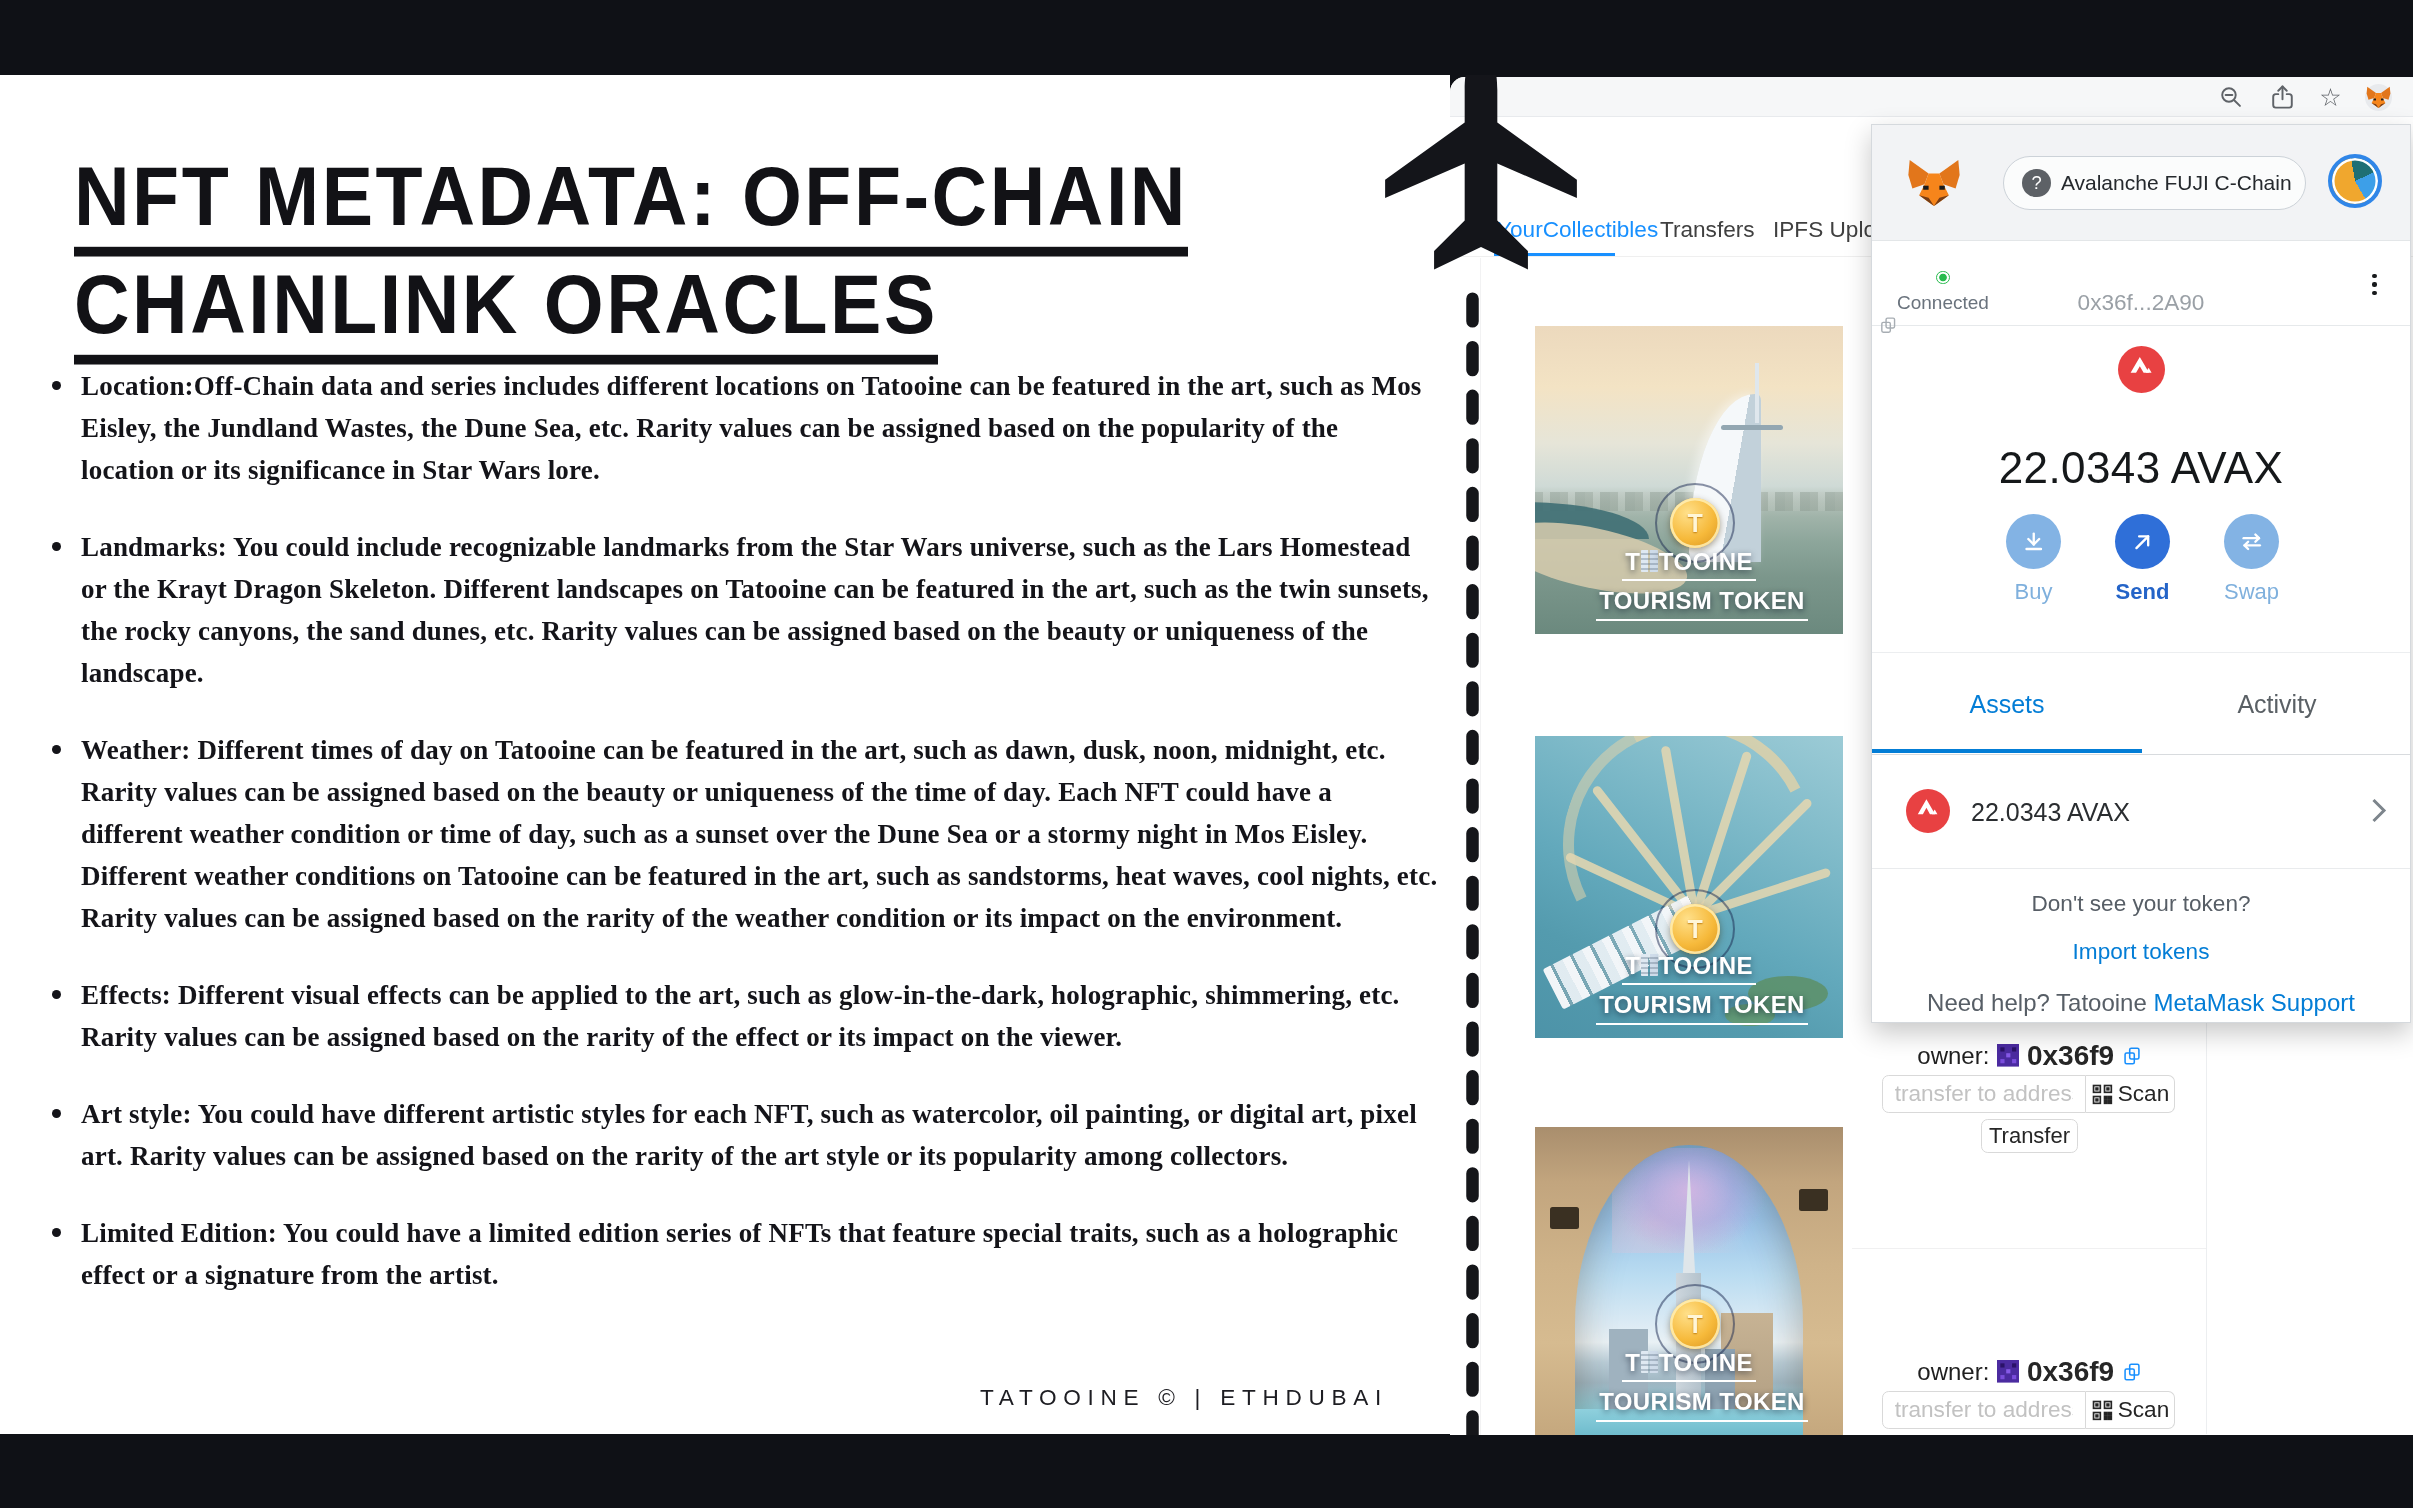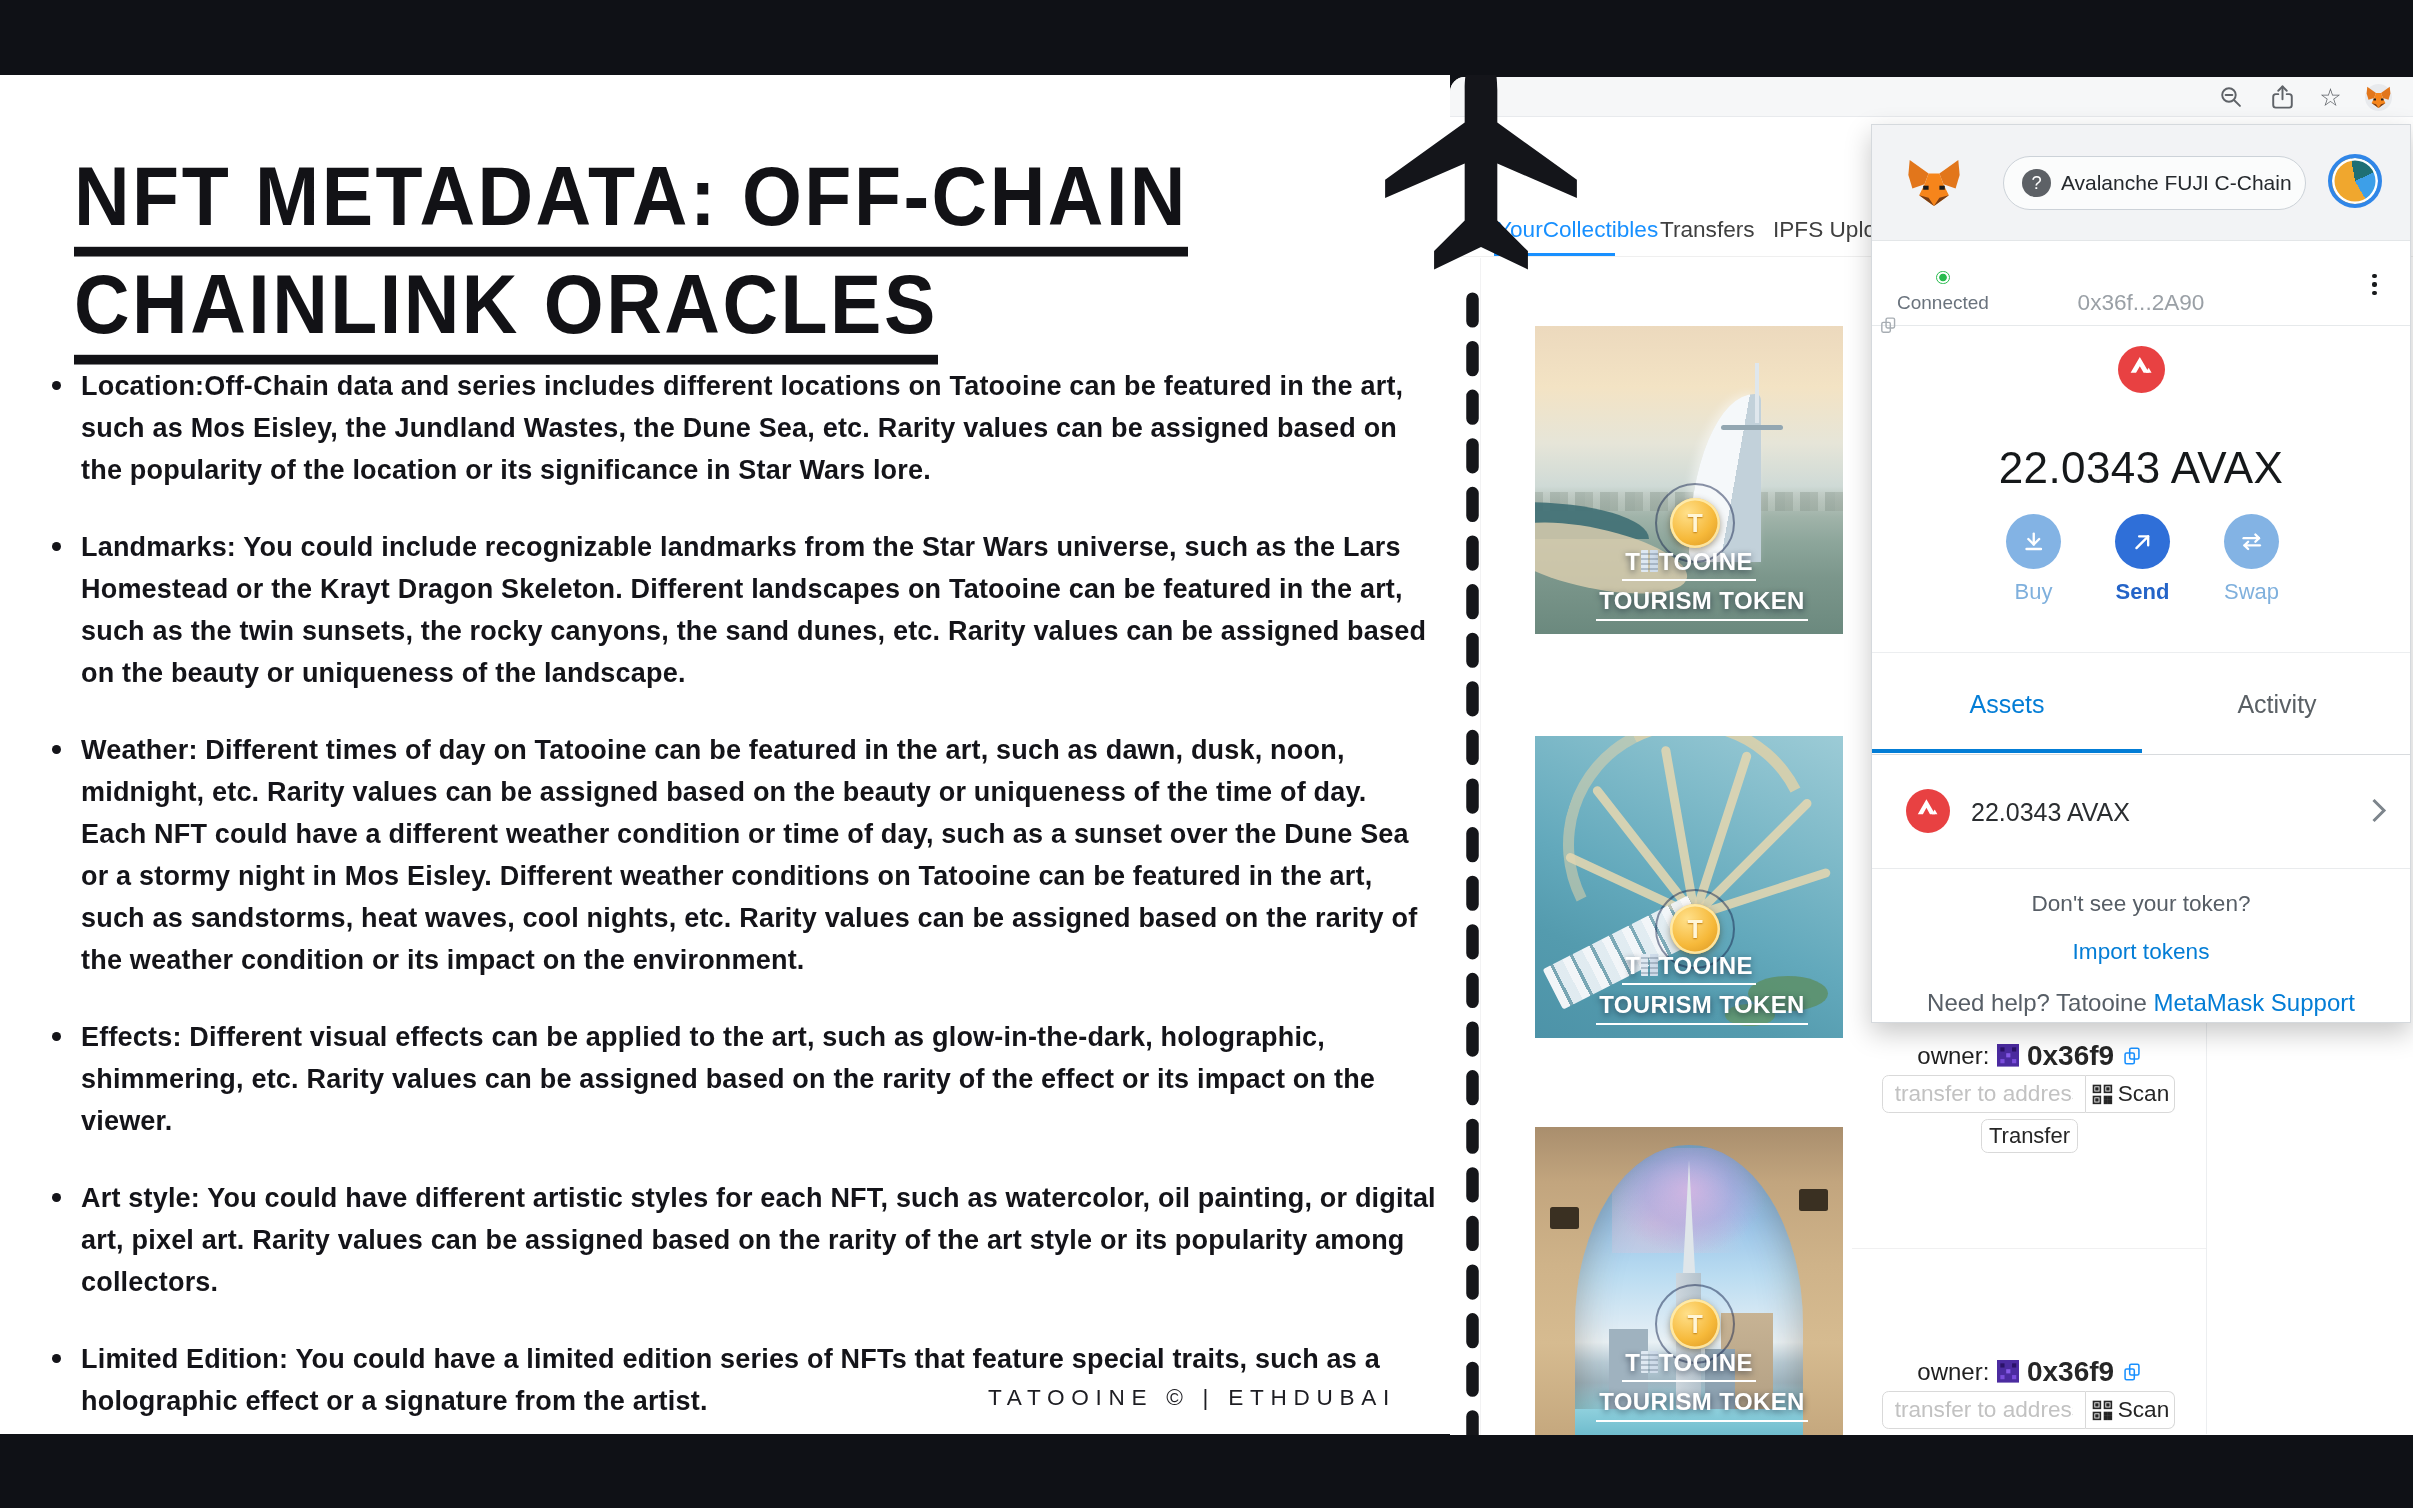--- a/index.html
+++ b/index.html
@@ -15,24 +15,24 @@
   
   .slide { position:absolute; left:0; top:75px; width:1450px; height:1359px; background:#ffffff; z-index:5; }
   .title-line { position:absolute; left:74px; display:inline-block; color:#121216;
                 font-weight:800; font-size:77px; letter-spacing:2.5px; line-height:1.0;
                 border-bottom:9.2px solid #121216; padding-bottom:7.5px;
                 transform:scaleY(1.08); transform-origin:left top; white-space:nowrap; }
   .title-1 { top:80px; }
   .title-2 { top:188px; }
   .bullets { position:absolute; left:49px; top:290px; width:1389px; color:#141419; }
   .bullet { position:relative; padding-left:32px; font-size:27px; font-weight:bold;
-            line-height:42px; letter-spacing:0.2px; margin-bottom:35px; }
+            line-height:42px; letter-spacing:0.2px; margin-bottom:35px;font-family:Liberation Serif, serif; }
   .bullet::before { content:""; position:absolute; left:2.5px; top:16px; width:9.2px; height:9.2px;
                     border-radius:50%; background:#141419; }
-  .credit { position:absolute; left:8px; top:1310px; width:1450px; text-align:right; padding-right:62px;
+  .credit { position:absolute; left:0; top:1310px; width:1450px; text-align:right; padding-right:62px;
             font-size:22.6px; letter-spacing:6.7px; color:#1d1d22; }
 
   
   .plane { position:absolute; left:1379px; top:47px; width:204px; height:245px; z-index:40; }
   .dots  { position:absolute; left:1460px; top:292px; width:25px; height:1143px; z-index:40; }
 
   
   .browser { position:absolute; left:1450px; top:77px; width:964px; height:1358px;
              background:#ffffff; border-radius:15px 0 0 0; z-index:10; }
   .chrome { position:absolute; left:0; top:0; width:964px; height:40px; background:#f6f7f8;

